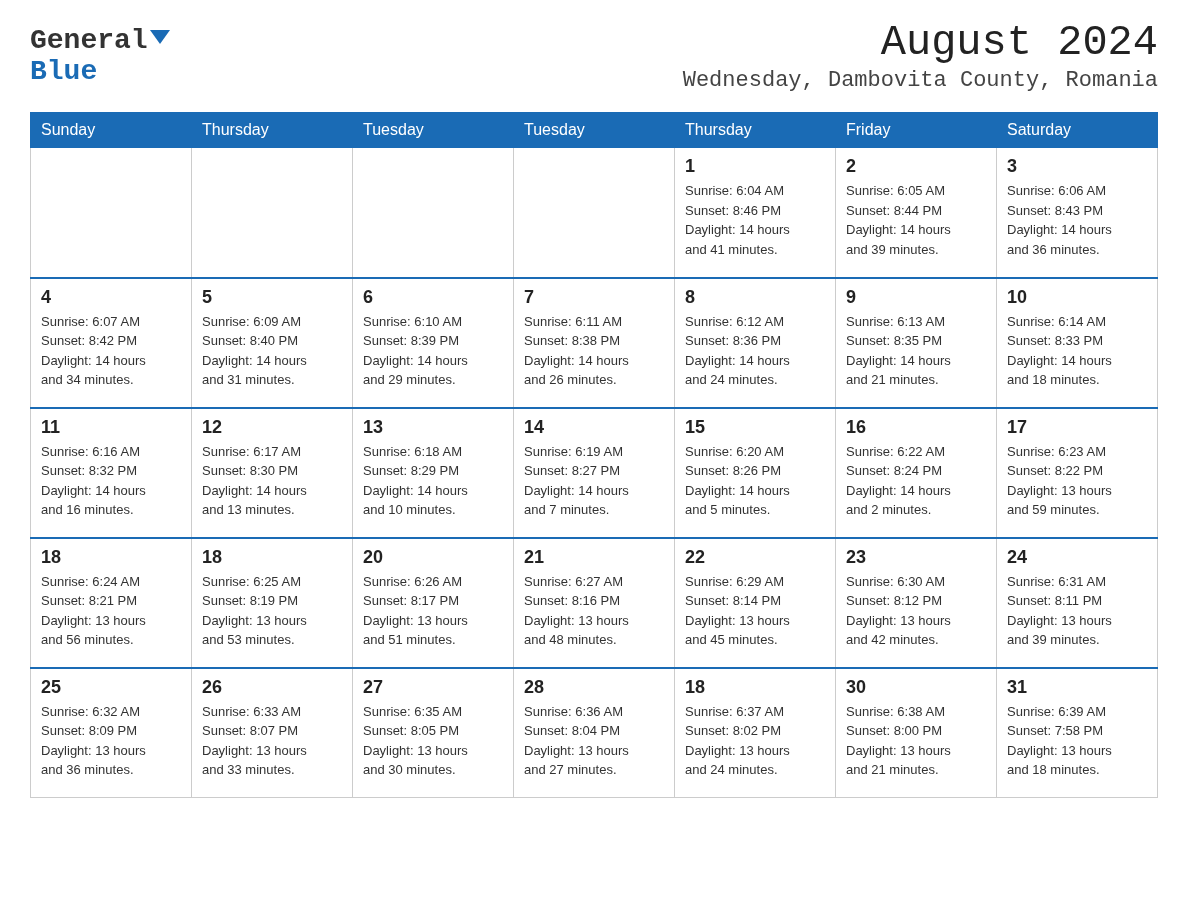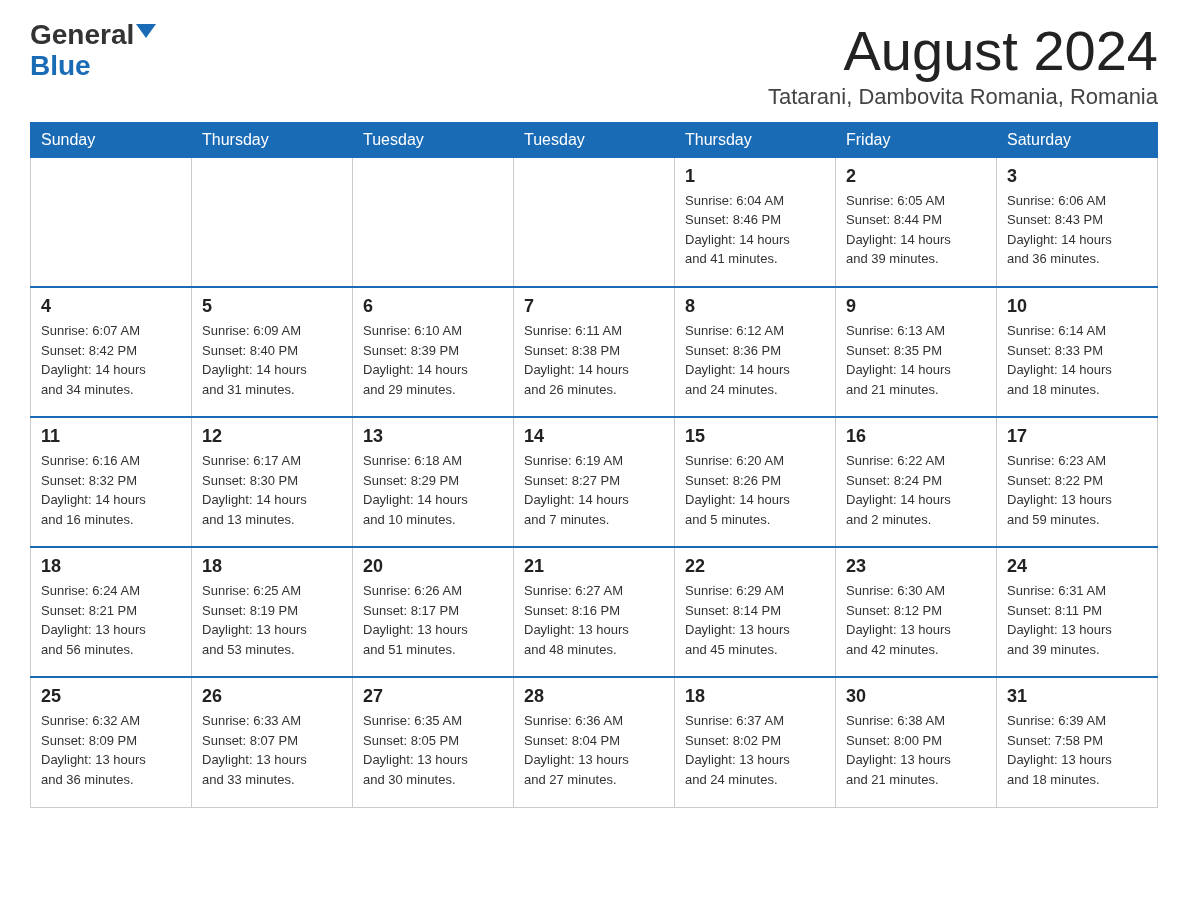--- a/index.html
+++ b/index.html
@@ -5,23 +5,24 @@
     * { box-sizing: border-box; margin: 0; padding: 0; }
     body {
       font-family: Arial, Helvetica, sans-serif;
       background: #fff;
       padding: 20px 30px;
       width: 1188px;
       min-height: 918px;
     }
     .header-top {
       display: flex;
-      align-items: flex-start;
+      align-items: center;
       justify-content: space-between;
       margin-bottom: 4px;
+      font-family: Liberation Mono, monospace;
     }
     .logo {
       display: flex;
       flex-direction: column;
       align-items: flex-start;
     }
     .logo-general {
       font-size: 28px;
       font-weight: bold;
       color: #333;
@@ -46,34 +47,34 @@
       top: -4px;
     }
     .logo-line {
       display: flex;
       align-items: center;
     }
     .title-section {
       text-align: right;
     }
     .month-title {
-      font-size: 56px;
+      font-size: 42px;
       font-weight: normal;
       color: #222;
       line-height: 1.1;
     }
     .location-title {
       font-size: 22px;
       color: #444;
       margin-top: 2px;
     }
     .calendar {
       width: 100%;
       border-collapse: collapse;
-      margin-top: 12px;
+      margin-top: 19px;
     }
     .calendar th {
       background-color: #1a6bb5;
       color: #fff;
       padding: 8px 10px;
       font-size: 16px;
       font-weight: normal;
       text-align: left;
       border: 1px solid #1a6bb5;
     }
@@ -112,21 +113,21 @@
 <div class="header-top">
   <div class="logo">
     <div class="logo-line">
       <span class="logo-general">General</span>
       <span class="logo-triangle"></span>
     </div>
     <span class="logo-blue">Blue</span>
   </div>
   <div class="title-section">
     <div class="month-title">August 2024</div>
-    <div class="location-title">Tatarani, Dambovita Romania, Romania</div>
+    <div class="location-title">Wednesday, Dambovita County, Romania</div>
   </div>
 </div>
 
 <table class="calendar">
   <thead>
     <tr>
     <th>Sunday</th>
         <th>Thursday</th>
         <th>Tuesday</th>
         <th>Tuesday</th>

